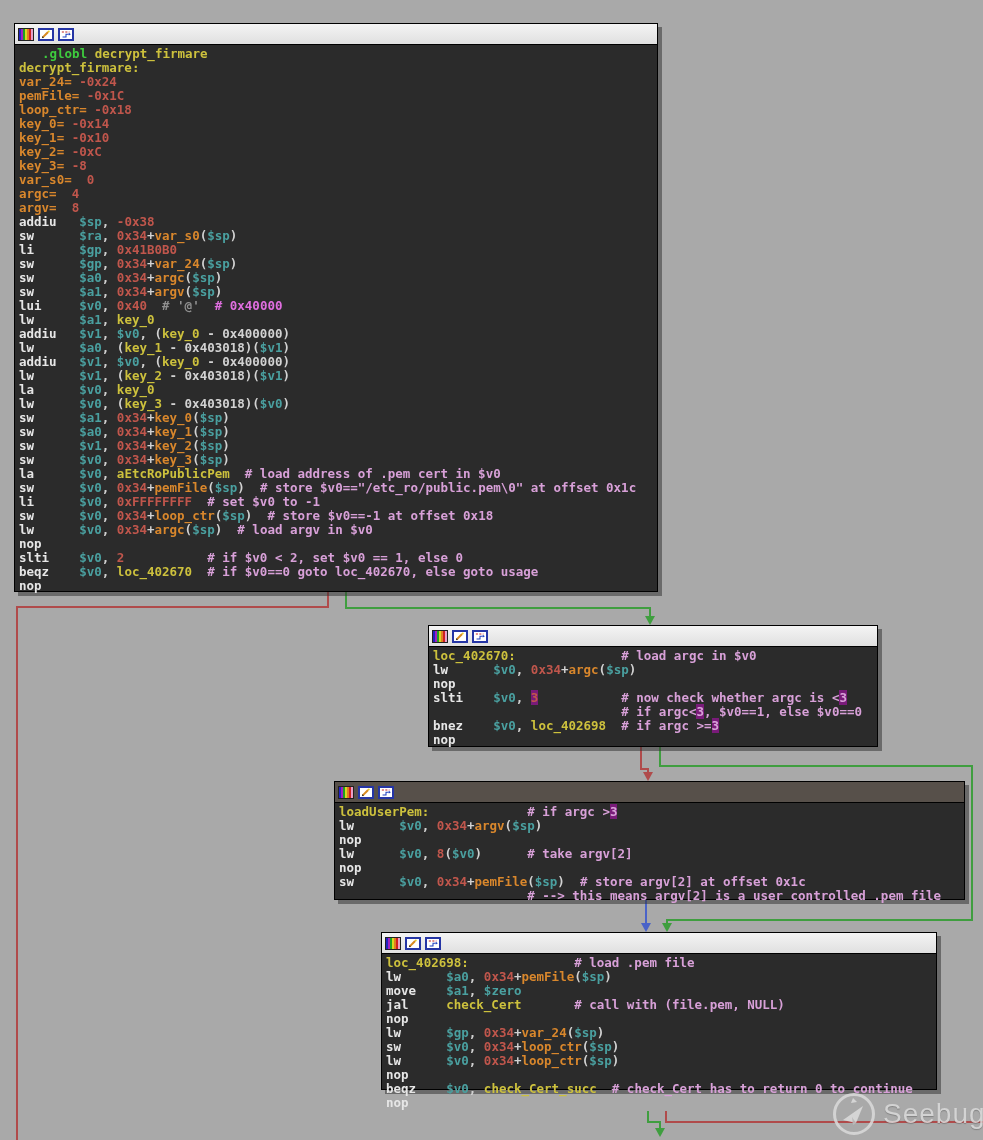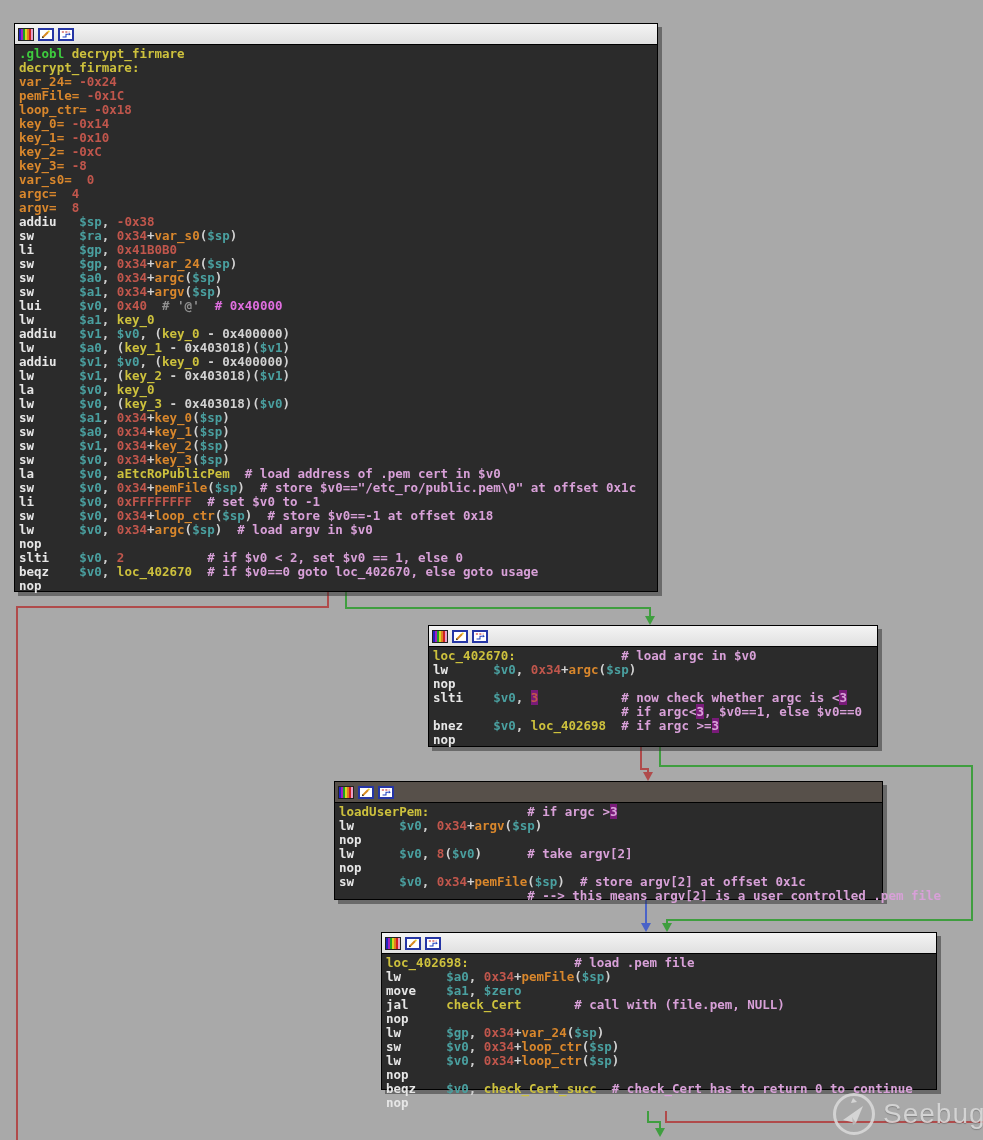--- a/index.html
+++ b/index.html
@@ -19,21 +19,21 @@
   .ic-edit,.ic-graph{background:#fff;border:2px solid #2535a5;}
   .ic svg{display:block;width:100%;height:100%;}
   .code{margin:0;padding:2px 0 0 4px;font:bold 12.5px/14px "DejaVu Sans Mono",monospace;
         white-space:pre;color:var(--plain,#d2d2d2);}
   .line{height:14px;}
   .tk-mn{color:var(--mnemonic,#e6e6e6);text-align:right;}
   .tk-reg{color:var(--register,#4aa0a0);}
   .tk-num{color:var(--number,#c0564c);}
   .tk-var{color:var(--stackvar,#d9872c);}
   .tk-glb{color:var(--globalname,#cdc13d);}
-  .tk-dir{color:var(--directive,#3ecc3e);}
+  .tk-dir{color:var(--directive,#3ecc3e);margin-left:23px;}
   .tk-com{color:var(--comment,#d8a0d8);}
   .tk-cg{color:var(--comment-grey,#909090);}
   .tk-cv{color:var(--comment-value,#e06ee0);}
   .tk-pl{color:var(--plain,#d2d2d2);}
   .tk-h3c{color:var(--comment,#d8a0d8);background:var(--highlight-bg,#791b79);}
   .tk-h3n{color:var(--number,#c0564c);background:var(--highlight-bg,#791b79);}
   .seg{position:absolute;z-index:1;}
   .seg-g{background:var(--edge-green,#3f9e3f);}
   .seg-r{background:var(--edge-red,#b04b4b);}
   .seg-b{background:var(--edge-blue,#4a63c8);}
@@ -121,21 +121,21 @@
         <svg viewBox="0 0 16 13">
           <line x1="2" y1="3" x2="13" y2="3" stroke="#c02020" stroke-width="1.5" stroke-dasharray="3 2"></line>
           <polyline points="3,10 8,10 8,6 12,6" fill="none" stroke="#2040c0" stroke-width="1.5"></polyline>
           <polygon points="12,4 15,6 12,8" fill="#2040c0"></polygon>
         </svg>
       </span>
   </div>
   <pre class="code"><div class="line"><span class="tk-glb">loc_402670:</span><span class="tk-pl">              </span><span class="tk-com"># load argc in $v0</span></div><div class="line"><span class="tk-mn">lw</span><span class="tk-pl">      </span><span class="tk-reg">$v0</span><span class="tk-pl">, </span><span class="tk-num">0x34</span><span class="tk-pl">+</span><span class="tk-var">argc</span><span class="tk-pl">(</span><span class="tk-reg">$sp</span><span class="tk-pl">)</span></div><div class="line"><span class="tk-mn">nop</span></div><div class="line"><span class="tk-mn">slti</span><span class="tk-pl">    </span><span class="tk-reg">$v0</span><span class="tk-pl">, </span><span class="tk-h3n">3</span><span class="tk-pl">           </span><span class="tk-com"># now check whether argc is &lt;</span><span class="tk-h3c">3</span></div><div class="line"><span class="tk-pl">                         </span><span class="tk-com"># if argc&lt;</span><span class="tk-h3c">3</span><span class="tk-com">, $v0==1, else $v0==0</span></div><div class="line"><span class="tk-mn">bnez</span><span class="tk-pl">    </span><span class="tk-reg">$v0</span><span class="tk-pl">, </span><span class="tk-glb">loc_402698</span><span class="tk-pl">  </span><span class="tk-com"># if argc &gt;=</span><span class="tk-h3c">3</span></div><div class="line"><span class="tk-mn">nop</span></div></pre>
 </div>
 
-<div class="block" style="left:334px;top:781px;width:549px;height:119px">
+<div class="block" style="left:334px;top:781px;width:631px;height:119px">
   <div class="tbar sel">
     <span class="ic ic-colors"></span>
     <span class="ic ic-edit">
         <svg viewBox="0 0 16 13">
           <line x1="3" y1="11" x2="11" y2="3" stroke="#d88a20" stroke-width="3"></line>
           <polygon points="2,12 5,11 3,9" fill="#222"></polygon>
           <circle cx="12" cy="2" r="1.4" fill="#e8d020"></circle>
         </svg>
       </span>
     <span class="ic ic-graph">

